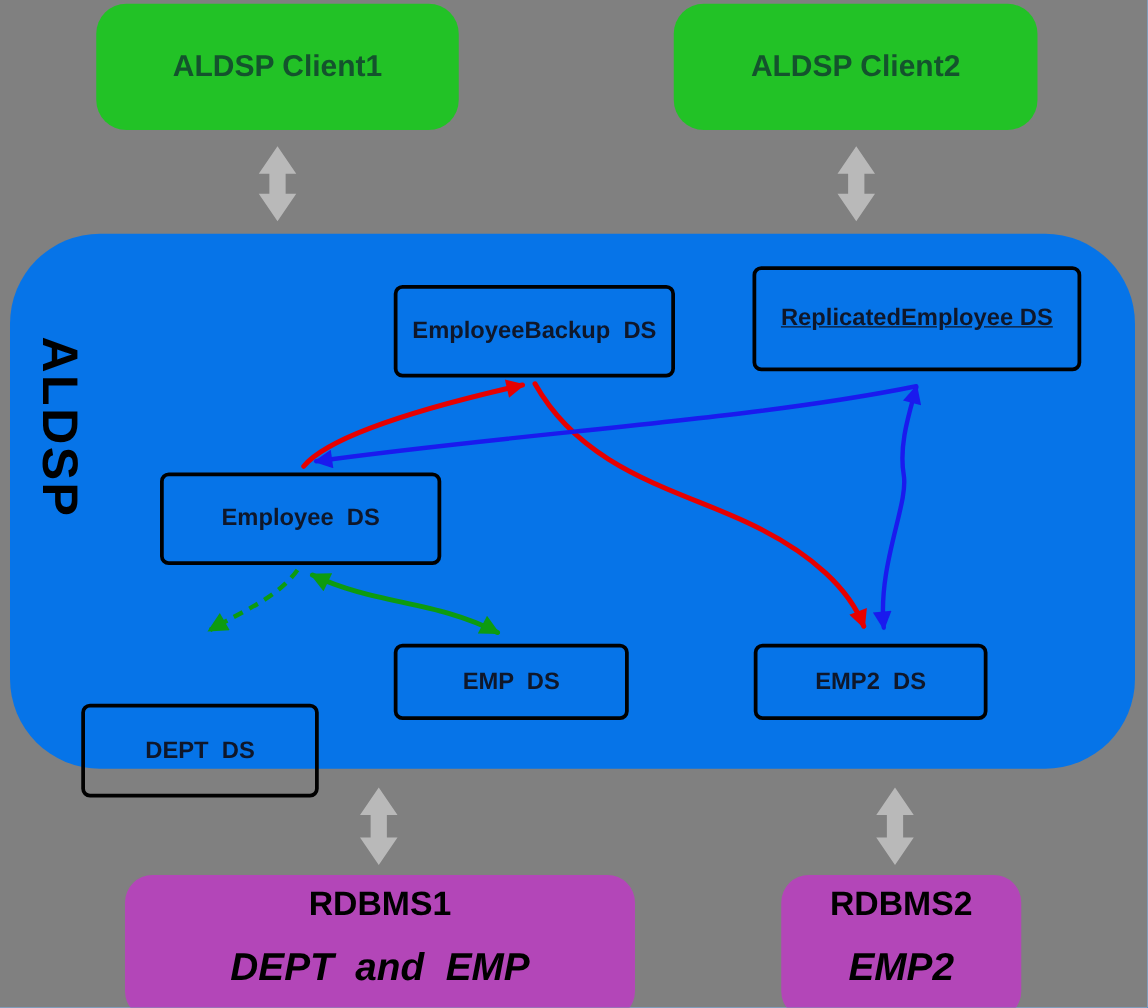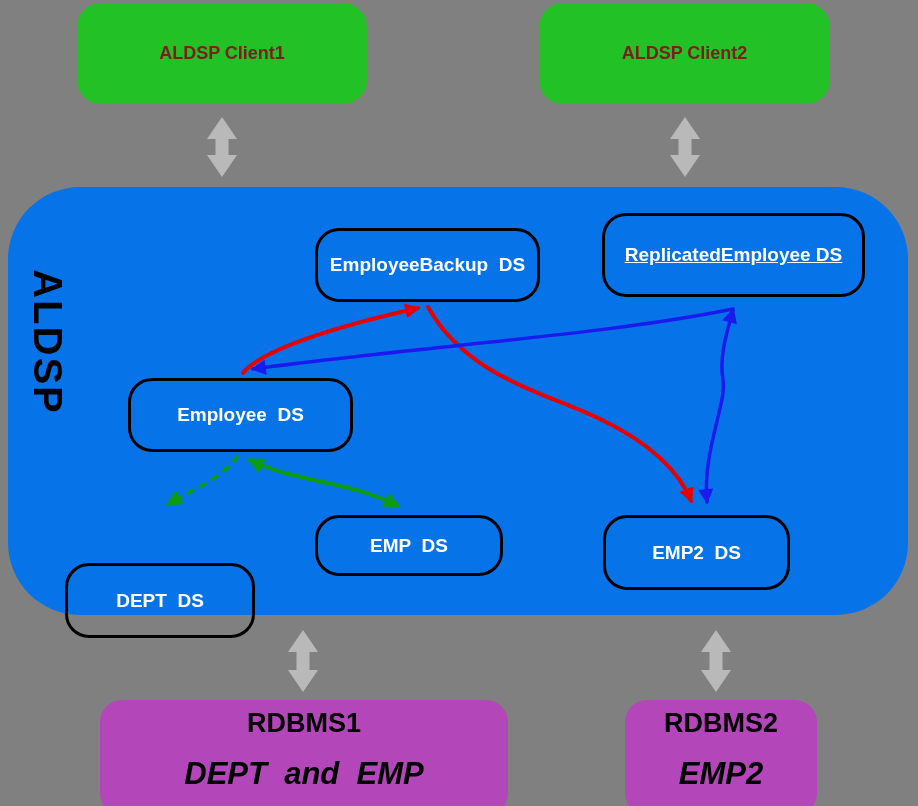--- a/index.html
+++ b/index.html
@@ -8,49 +8,49 @@
     width:918px;height:806px;
     background:var(--background,#808080);
     overflow:hidden;
     font-family:"Liberation Sans",sans-serif;
   }
   .client-box{
     position:absolute;
     background:var(--client-box,#22C226);
     border-radius:24px;
     display:flex;align-items:center;justify-content:center;
-    font-size:18px;font-weight:bold;color:#7f1d1d;
+    font-size:24px;font-weight:bold;color:#14532d;
   }
   #client1{left:77px;top:3px;width:290px;height:101px;}
   #client2{left:539px;top:3px;width:291px;height:101px;}
   #aldsp-box{
     position:absolute;left:8px;top:187px;width:900px;height:428px;
     background:var(--aldsp-box,#0674E8);
     border-radius:72px;
   }
   #aldsp-label{
     position:absolute;left:47px;top:342px;
     transform:translate(-50%,-50%) rotate(90deg);
     font-size:40px;font-weight:bold;color:#000;letter-spacing:2px;
     white-space:nowrap;
   }
   .ds-box{
     position:absolute;
-    border:3px solid #000;border-radius:24px;
+    border:3px solid #000;border-radius:7px;
     background:transparent;
-    color:#ffffff;font-weight:bold;font-size:19px;
+    color:#0f172a;font-weight:bold;font-size:19px;
     display:flex;align-items:center;justify-content:center;
     white-space:pre;box-sizing:border-box;
   }
   #ds-employee-backup{left:315px;top:228px;width:225px;height:74px;}
   #ds-replicated{left:602px;top:213px;width:263px;height:84px;text-decoration:underline;}
   #ds-employee{left:128px;top:378px;width:225px;height:74px;}
   #ds-dept{left:65px;top:515px;width:190px;height:75px;margin-top:48px;}
   #ds-emp{left:315px;top:515px;width:188px;height:61px;}
-  #ds-emp2{left:603px;top:515px;width:187px;height:75px;}
+  #ds-emp2{left:603px;top:515px;width:187px;height:61px;}
   .db-box{
     position:absolute;
     background:var(--rdbms-box,#B346B8);
     border-radius:22px;color:#000;
     display:flex;flex-direction:column;align-items:center;
   }
   #db1{left:100px;top:700px;width:408px;height:115px;}
   #db2{left:625px;top:700px;width:192px;height:115px;}
   .db-name{font-size:27px;font-weight:bold;margin-top:8px;}
   .db-tables{font-size:31px;font-weight:bold;font-style:italic;margin-top:17px;white-space:pre;}

